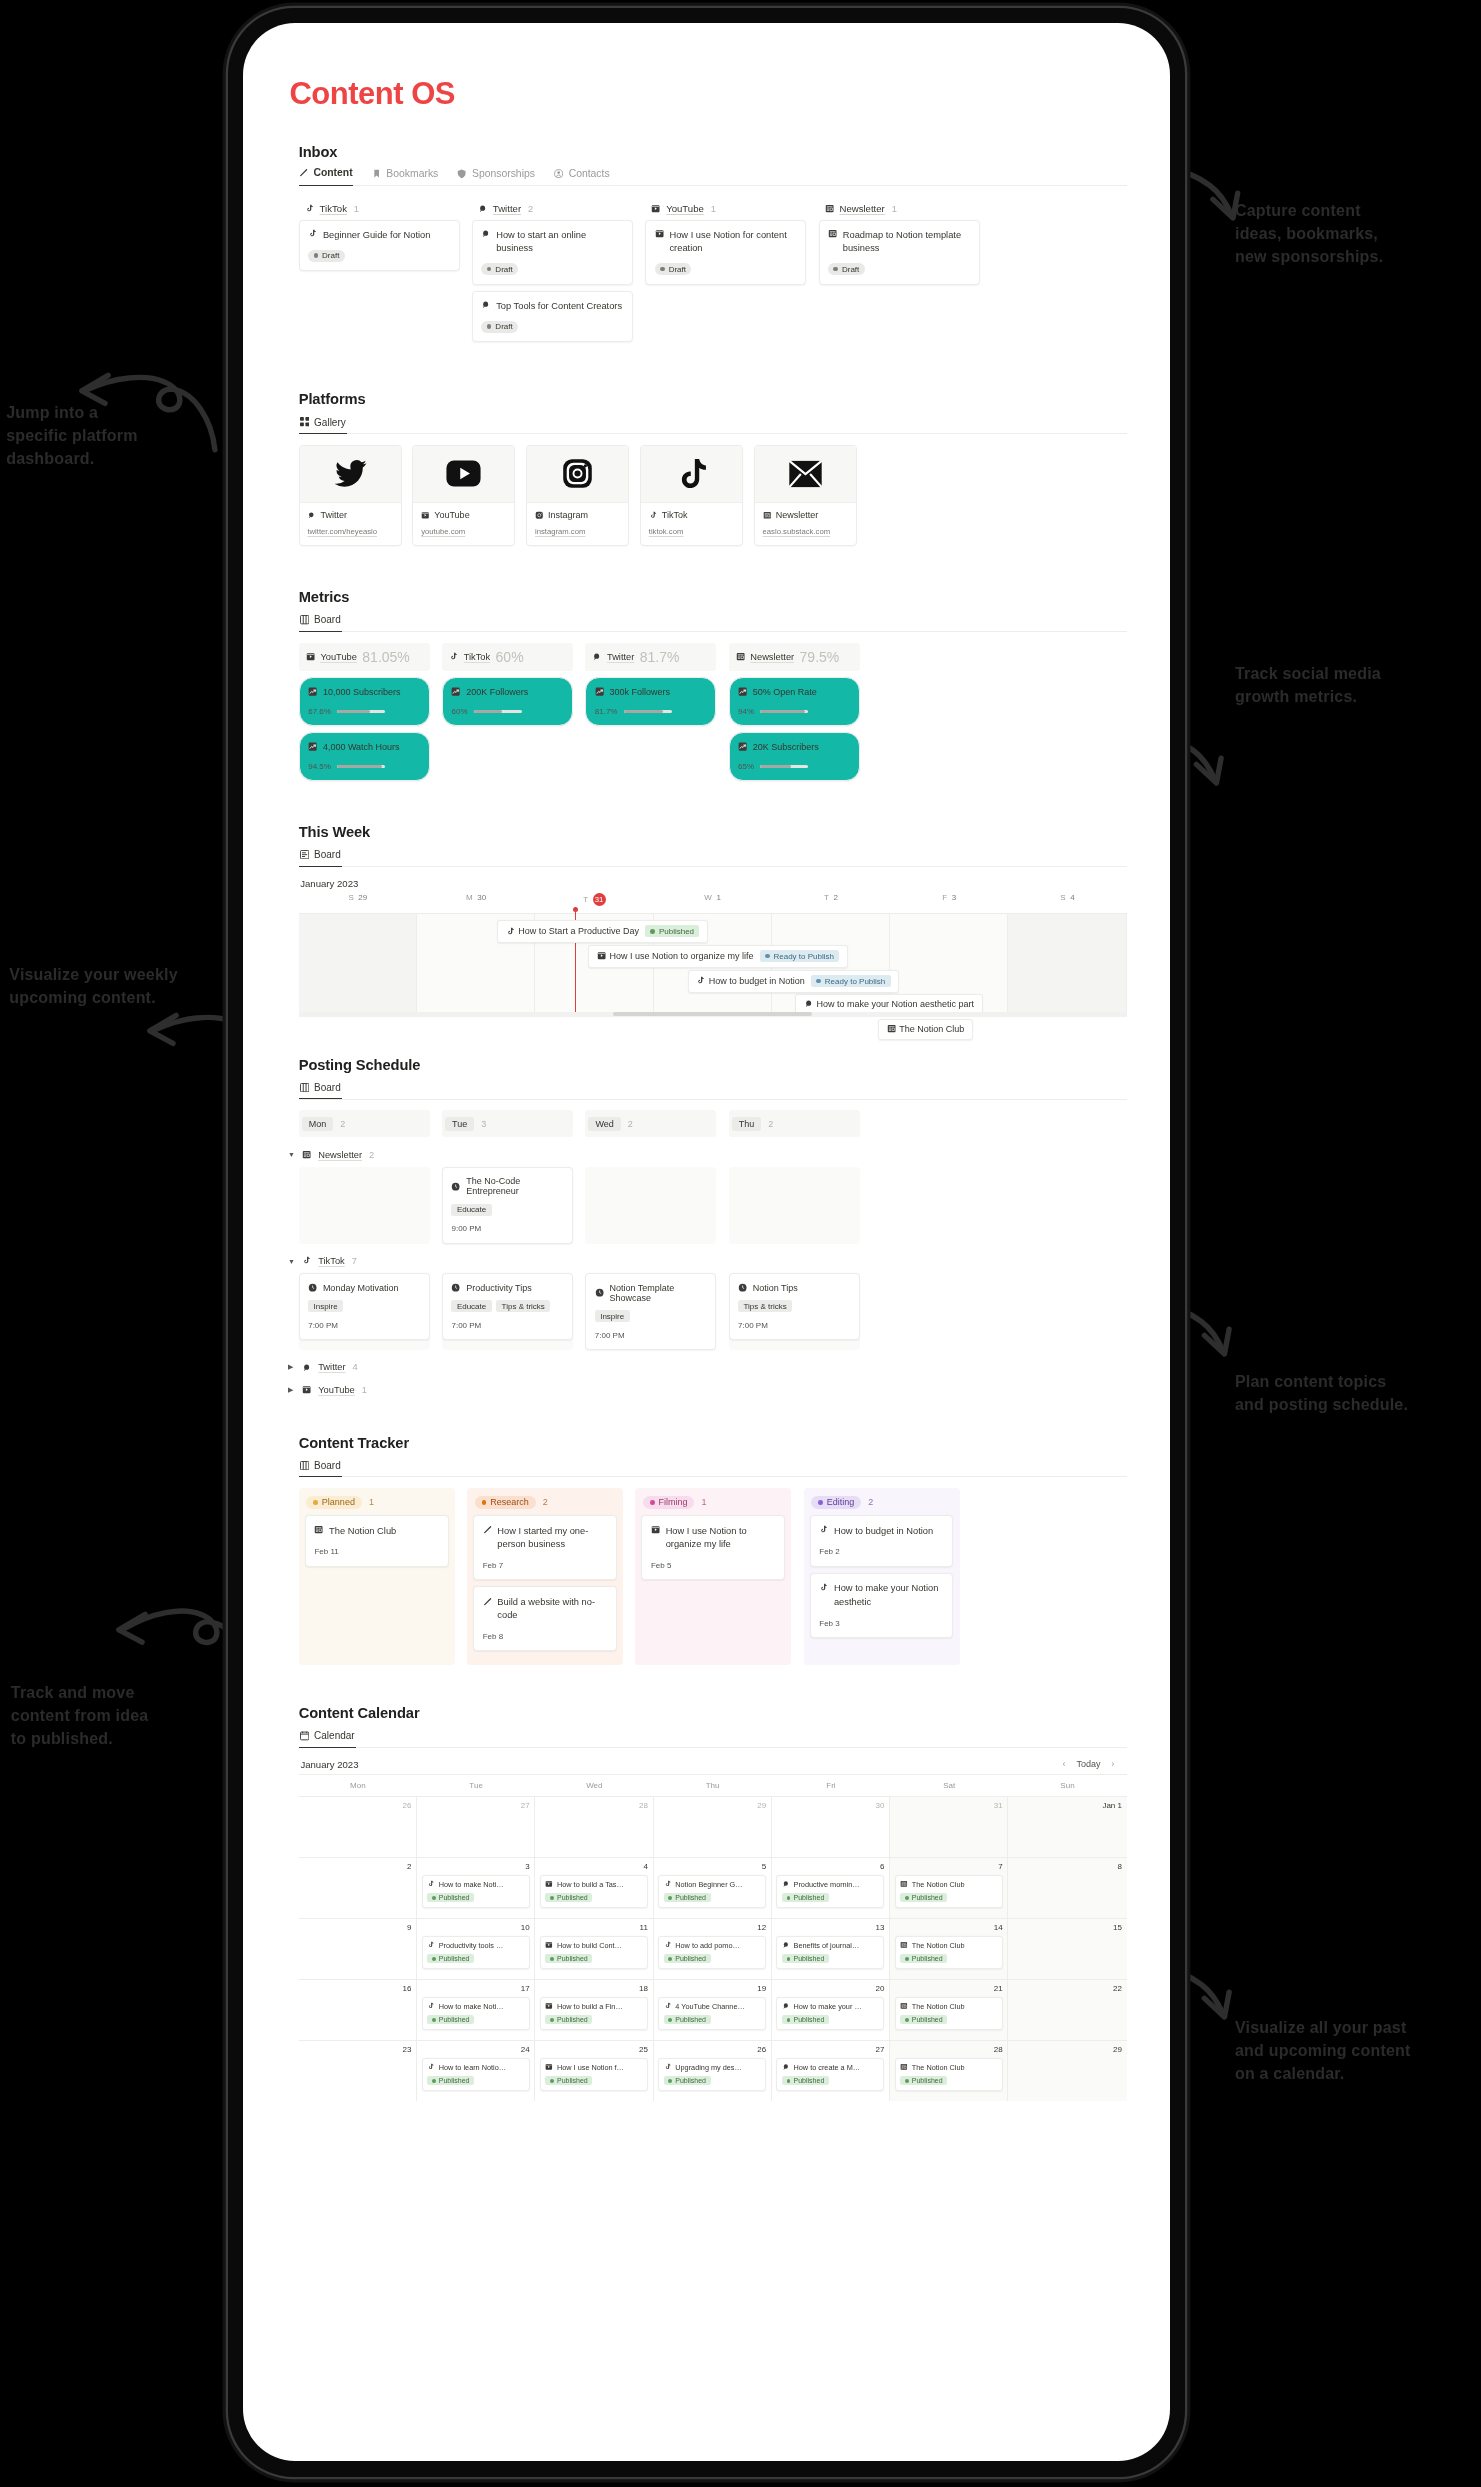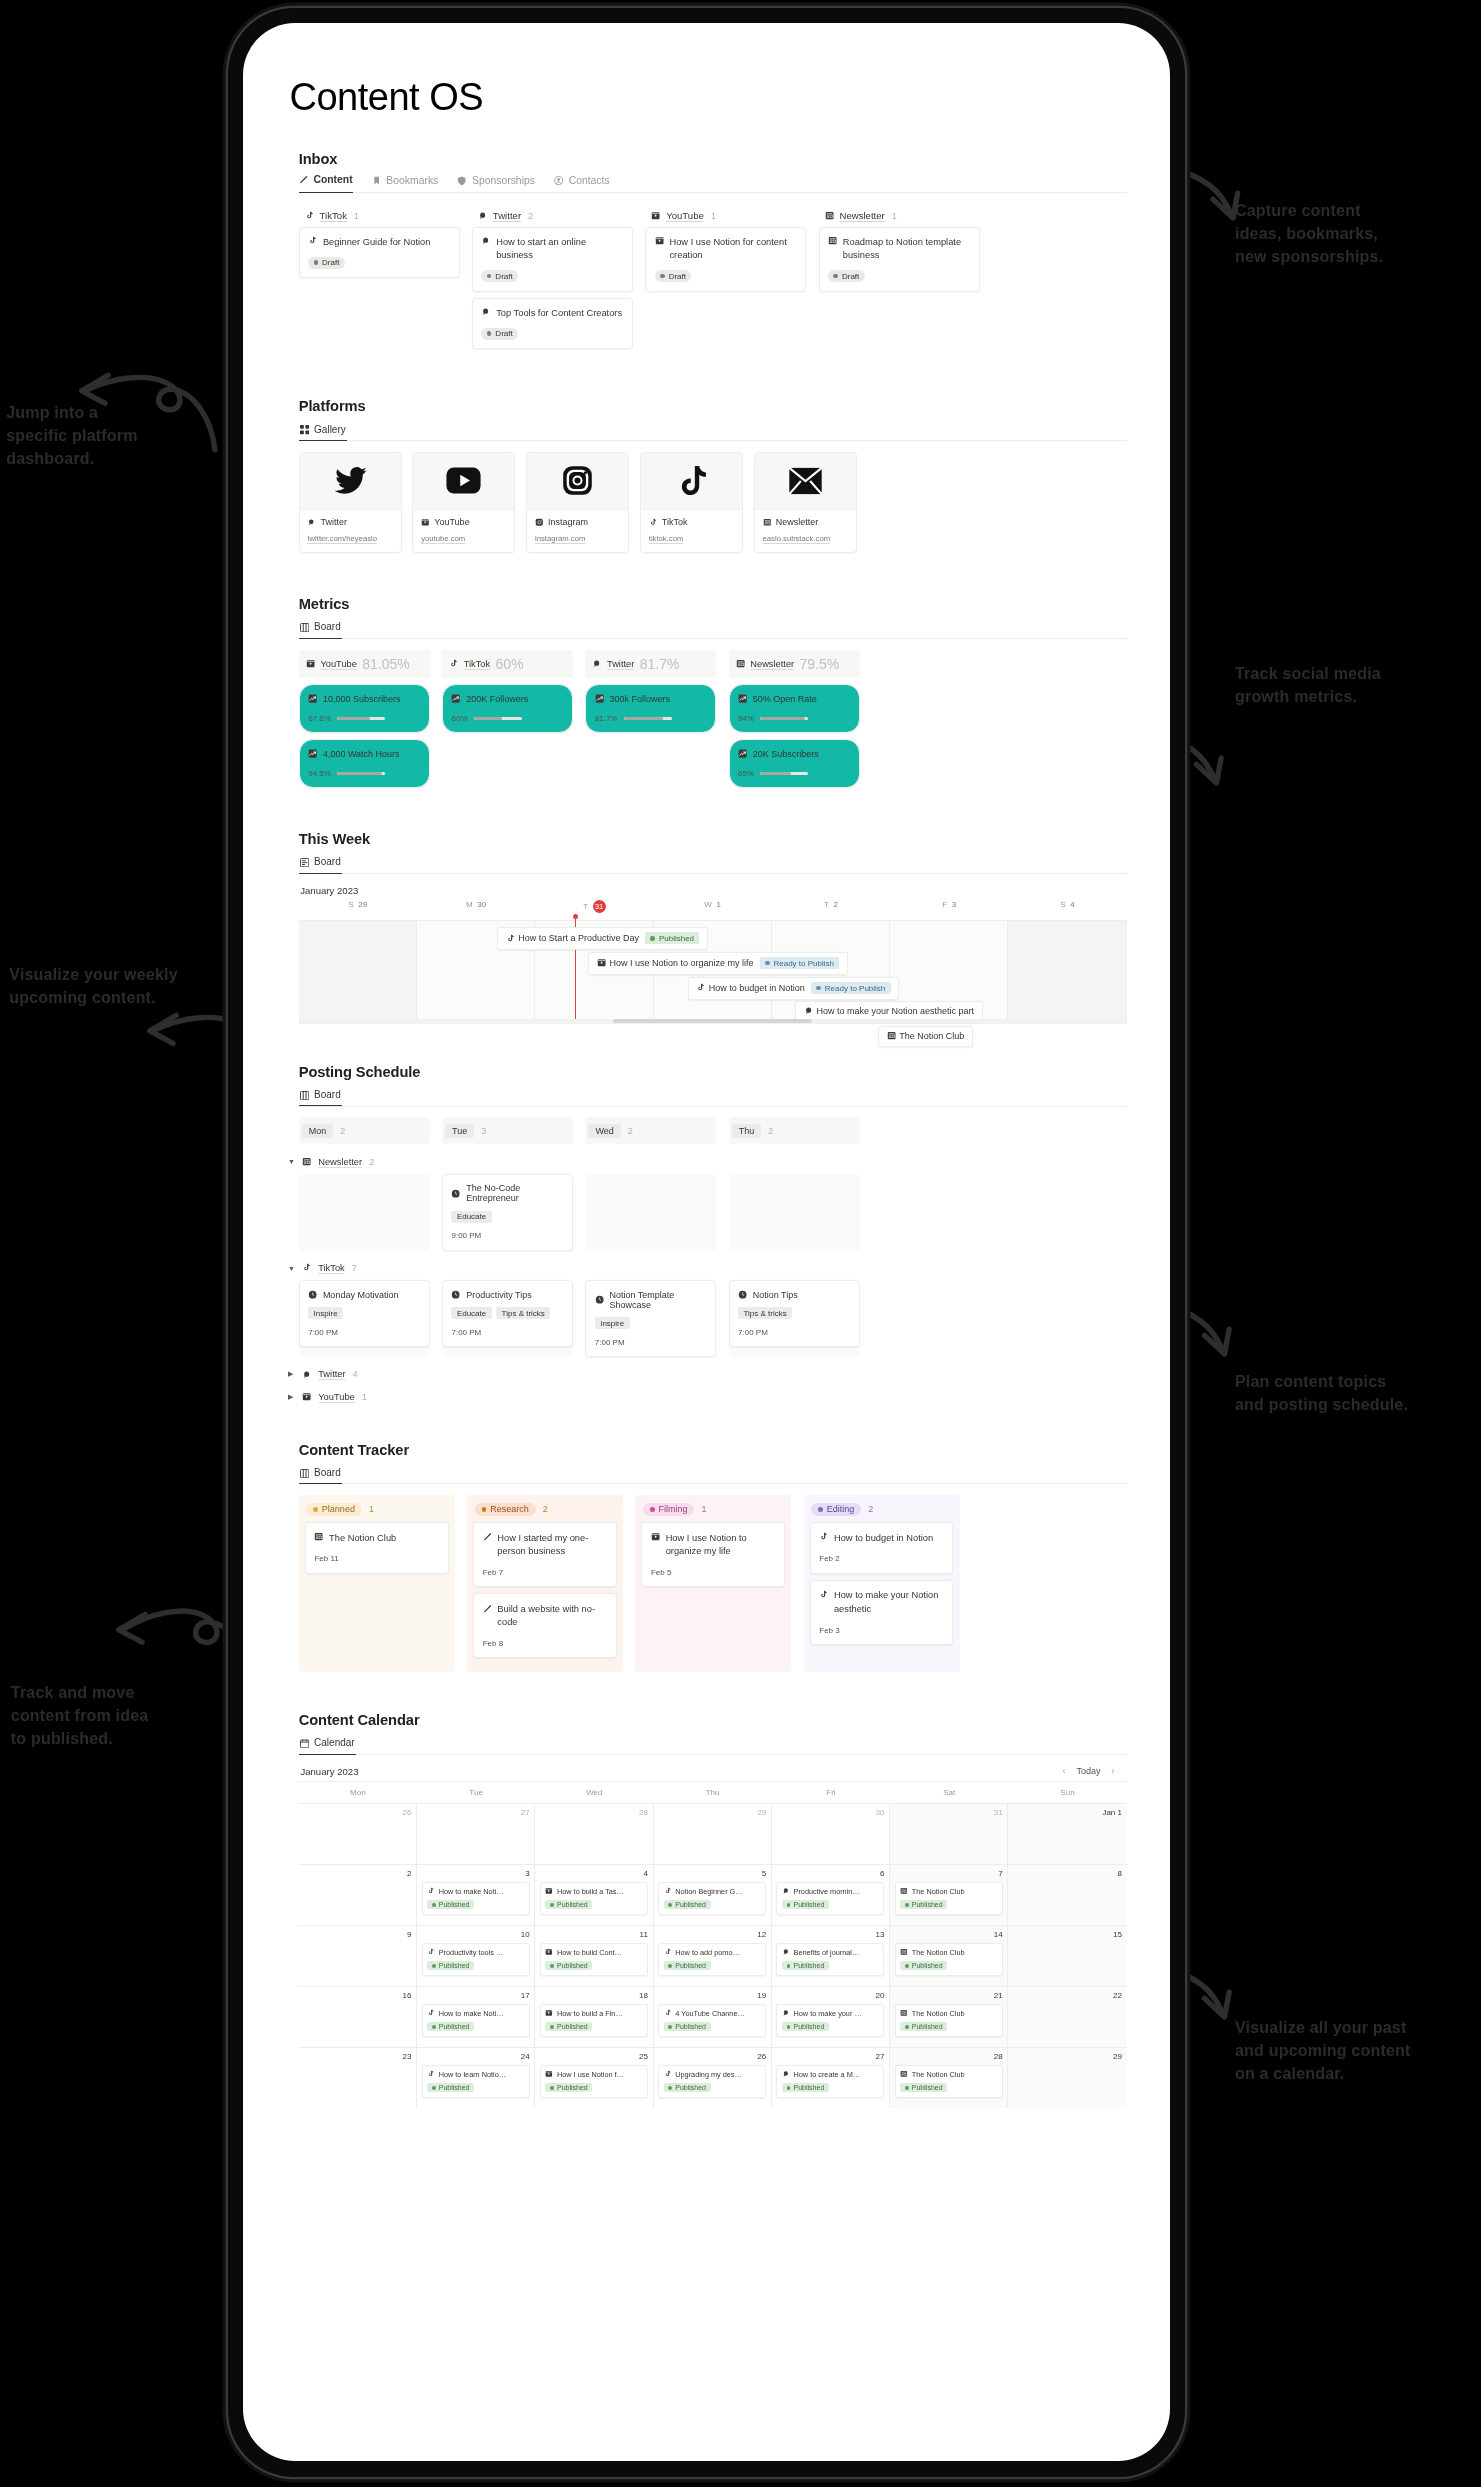--- a/index.html
+++ b/index.html
@@ -41,35 +41,35 @@
     position: relative;
   }
   #scroll {
     position: absolute; inset: 0;
     padding: 31px 43px 0 43px;
     overflow: hidden;
   }
 
   
   .page-title {
-    font-size: 38px; font-weight: 400; color: #000000;
+    font-size: 31px; font-weight: 700; color: #ef4444;
     letter-spacing: -0.5px; margin: 21.6px 0 32px 3.1px;
   }
   .sec { margin-bottom: 6.2px; }
   .sec-title {
     font-size: 14.7px; font-weight: 700; color: #22211f;
     margin: 0 0 7.7px 12.3px; letter-spacing: -0.1px;
   }
   .viewbar {
     display: flex; align-items: flex-end; gap: 14px;
     border-bottom: 0.8px solid #ededec; margin: 0 0 10.8px 12.3px;
     padding-left: 0;
   }
   .viewtab {
-    display: flex; align-items: flex-end; gap: 4.6px;
+    display: flex; align-items: center; gap: 4.6px;
     font-size: 10px; color: #37352f; padding: 1.5px 1.5px 5.4px 1.5px;
     border-bottom: 1.5px solid #37352f; margin-bottom: -0.8px; font-weight: 500;
   }
   .ic { display: inline-block; line-height: 0; vertical-align: middle; }
   .ic svg { display: block; }
 
   
   .tabs-row {
     display: flex; align-items: flex-end; gap: 19px;
     border-bottom: 0.8px solid #ededec; margin: 0 0 12.3px 12.3px;

